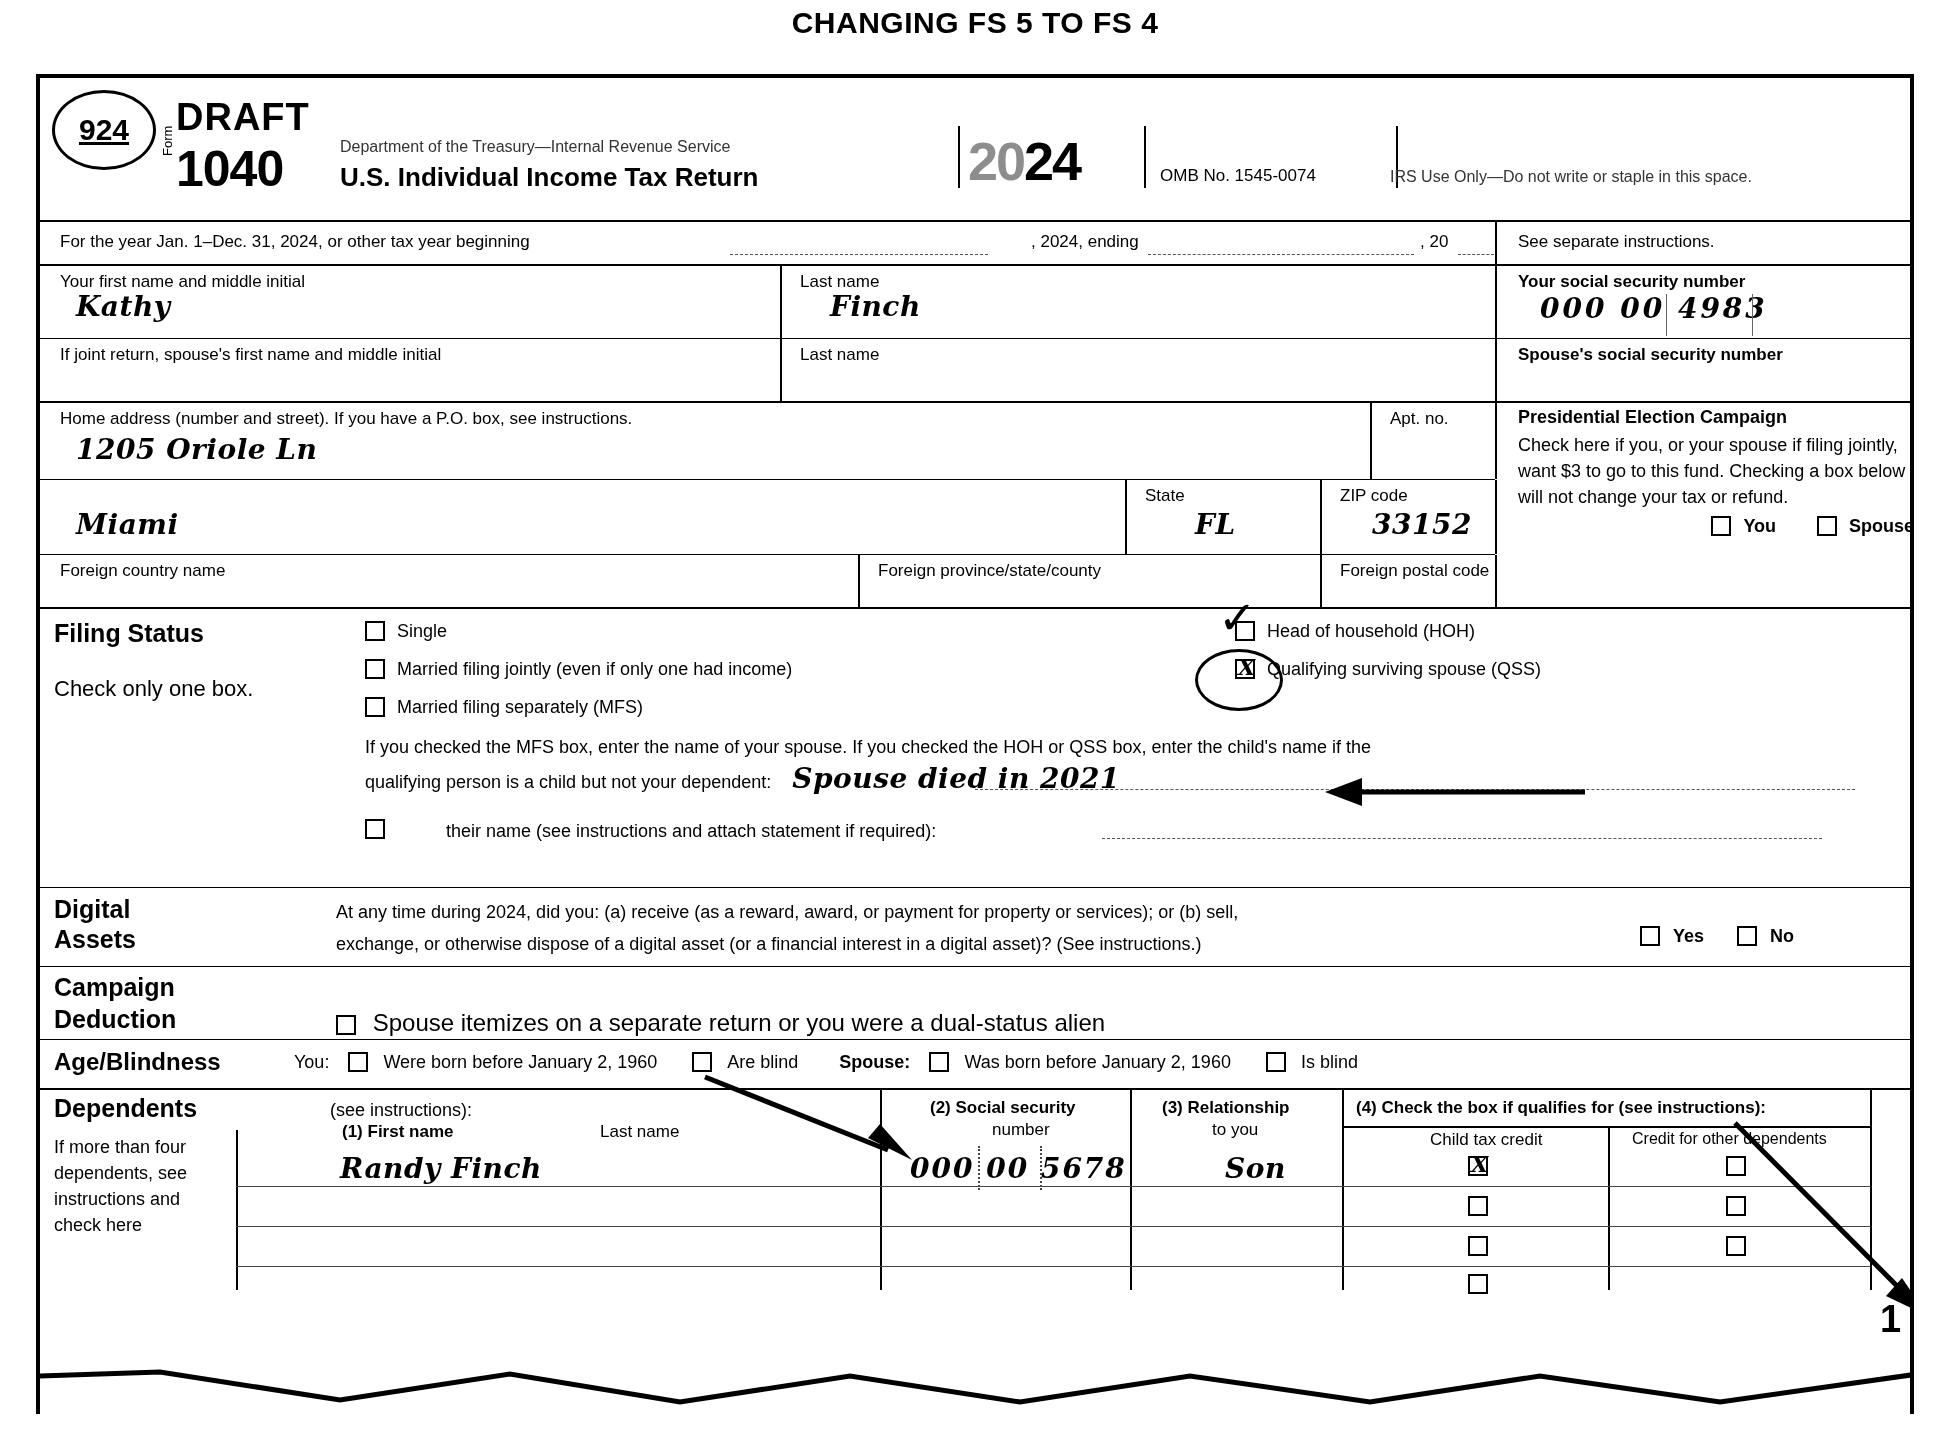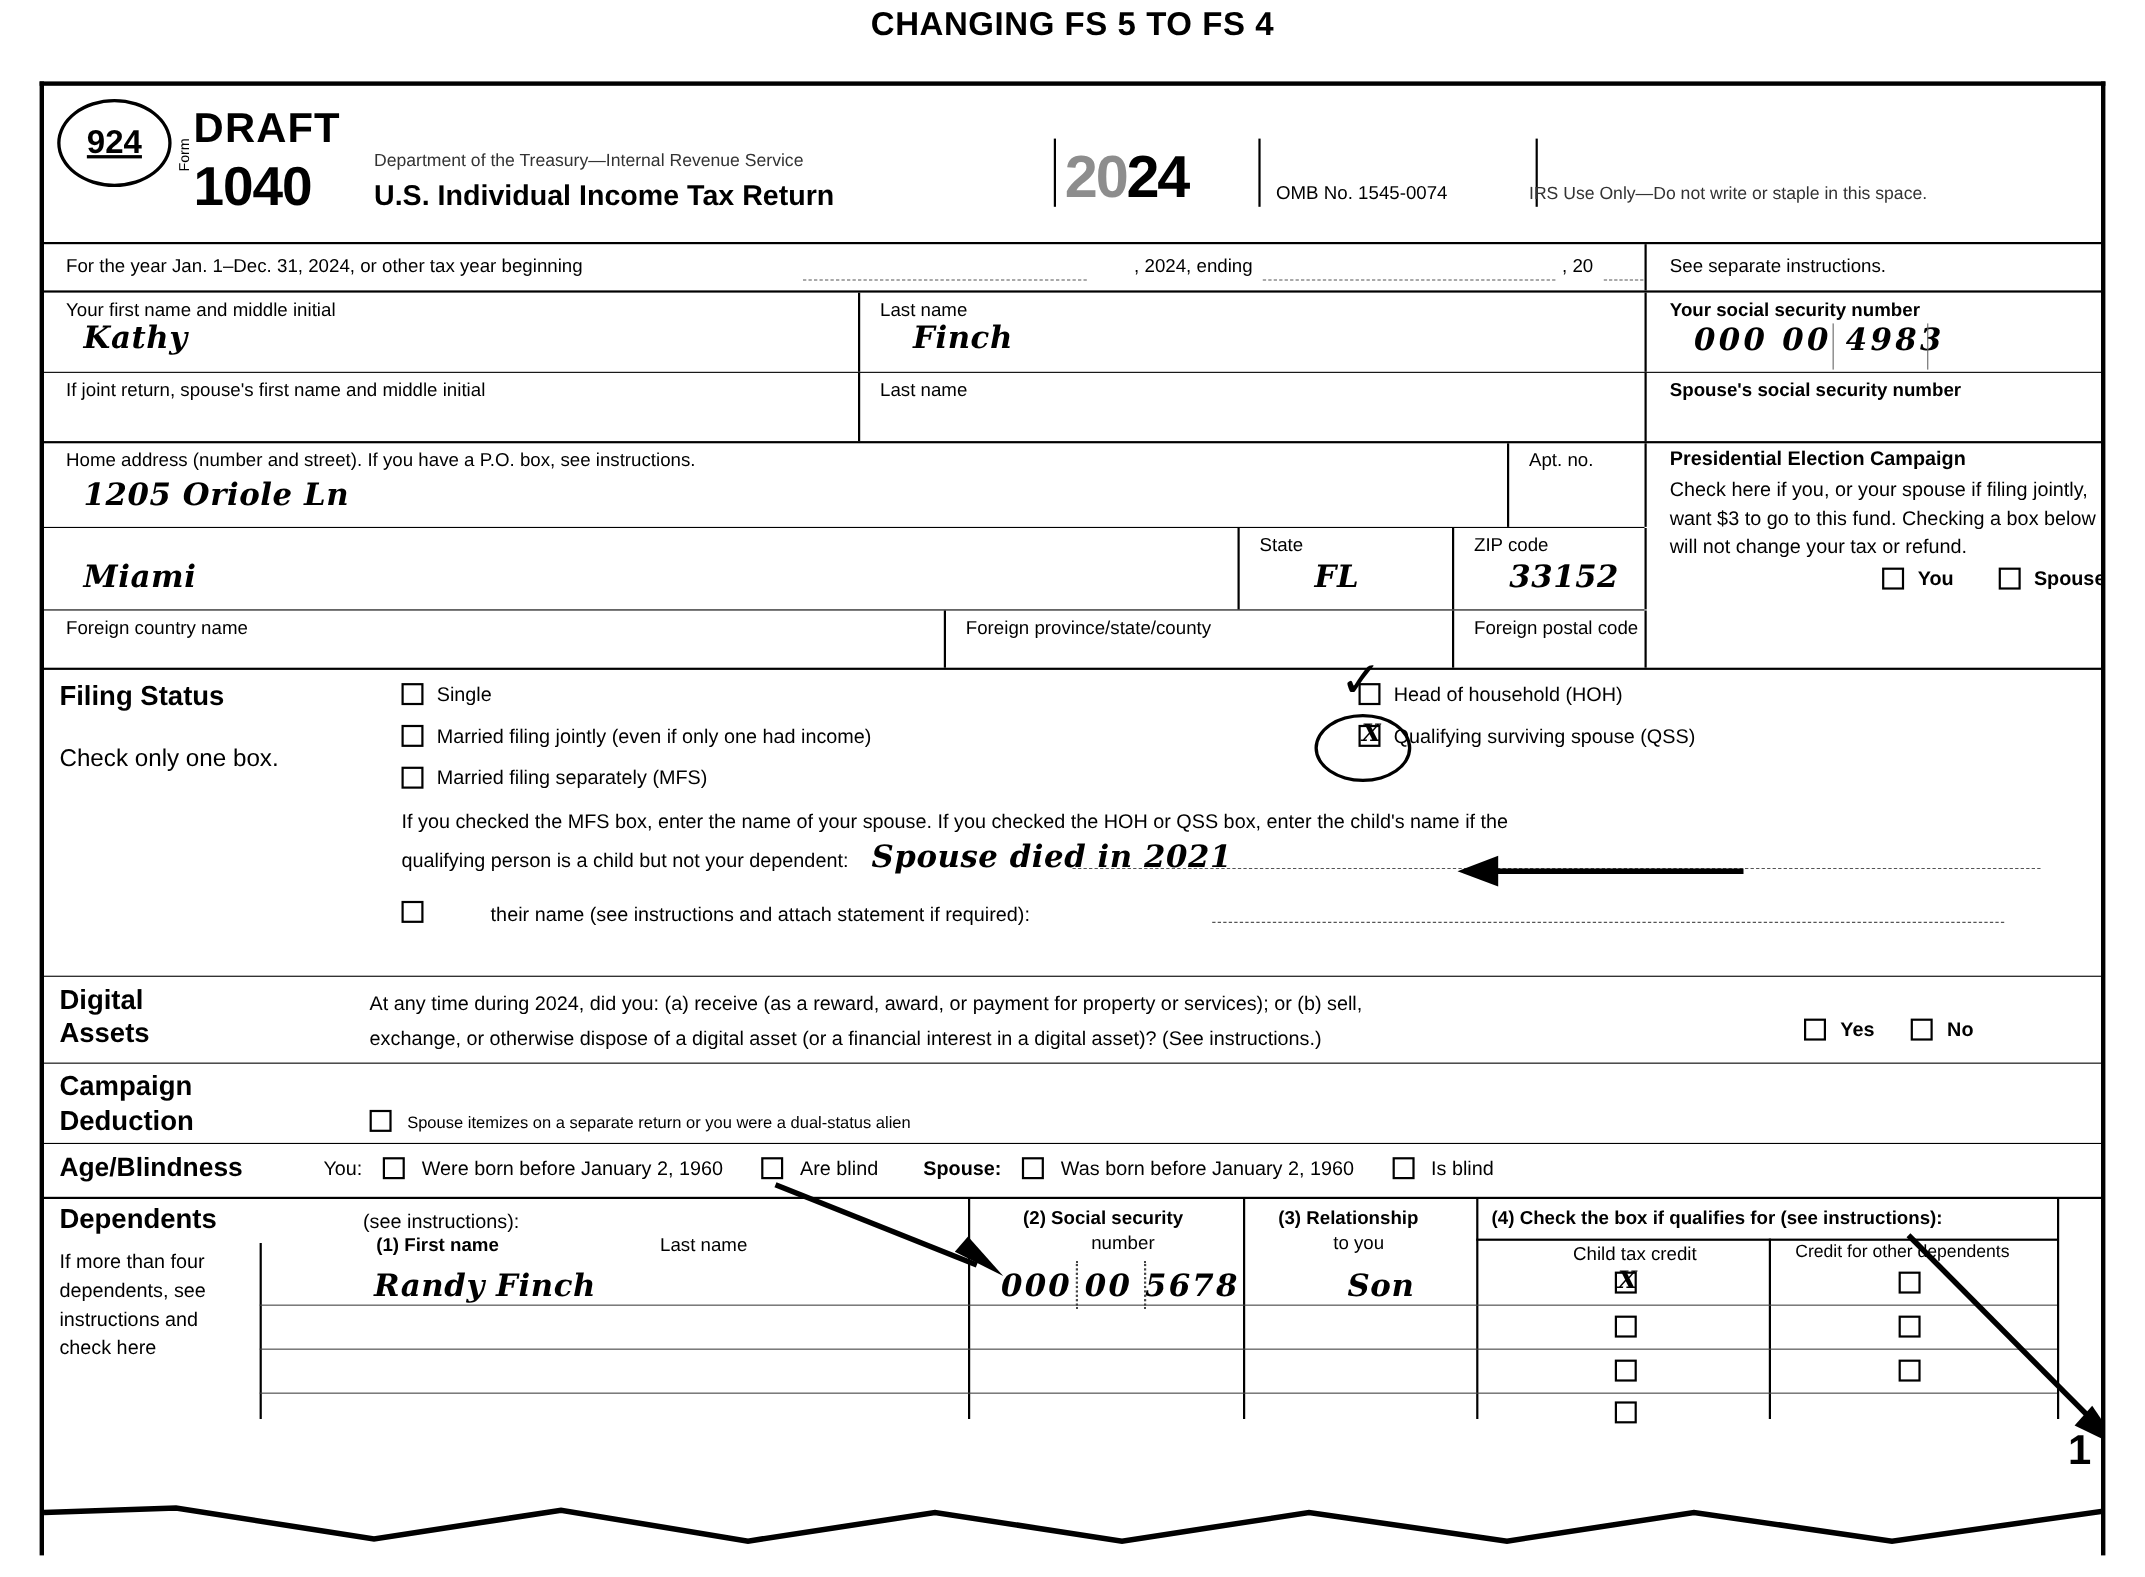--- a/index.html
+++ b/index.html
@@ -377,21 +377,21 @@
       <span style="font-weight:bold; margin-left:8px;">No</span>
     </div>
   </div>
   <div class="hr" style="height:1px;"></div>
 
   <div class="sd">
     <div style="position:absolute; left:14px; top:4px; font-size:25px; font-weight:bold; line-height:32px;">
       <span style="display:block;">Campaign</span>
       <span style="display:block;">Deduction</span>
     </div>
-    <div style="position:absolute; left:296px; top:42px; font-size:15px;">
+    <div style="position:absolute; left:296px; top:42px; font-size:24px;">
       <span class="chkbox"></span>
       <span style="margin-left:10px;">Spouse itemizes on a separate return or you were a dual-status alien</span>
     </div>
   </div>
   <div class="hr" style="height:1px;"></div>
 
   <div class="ab">
     <div style="position:absolute; left:14px; top:8px; font-size:24px; font-weight:bold;">Age/Blindness</div>
     <div style="position:absolute; left:254px; top:12px; font-size:18px;">
       <span style="font-weight:normal;">You:</span>

